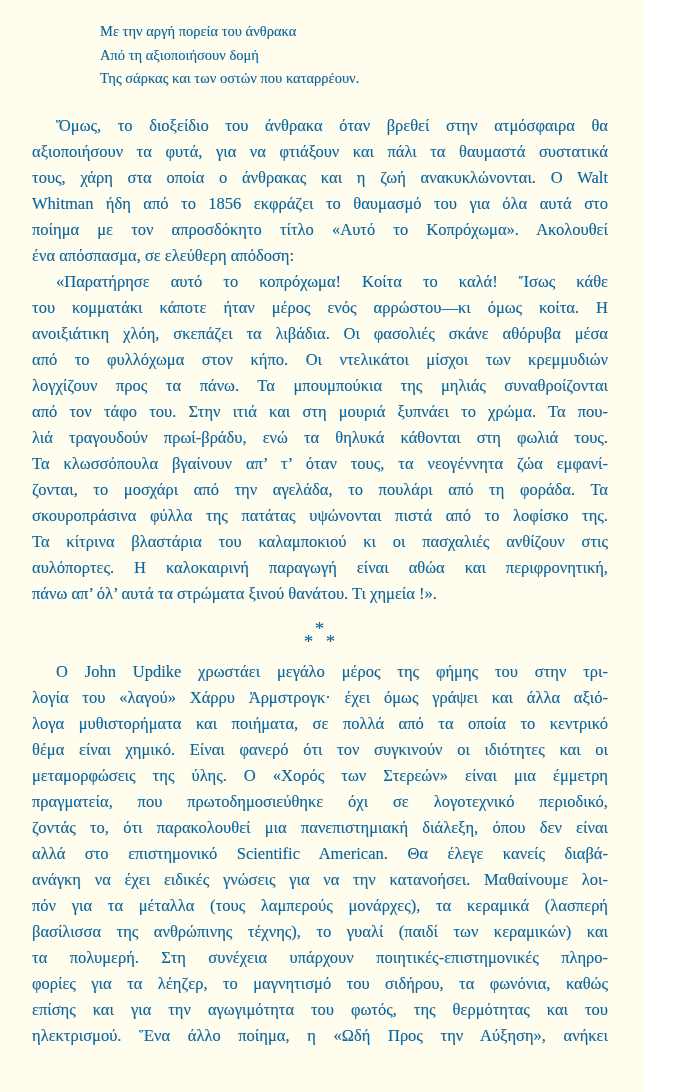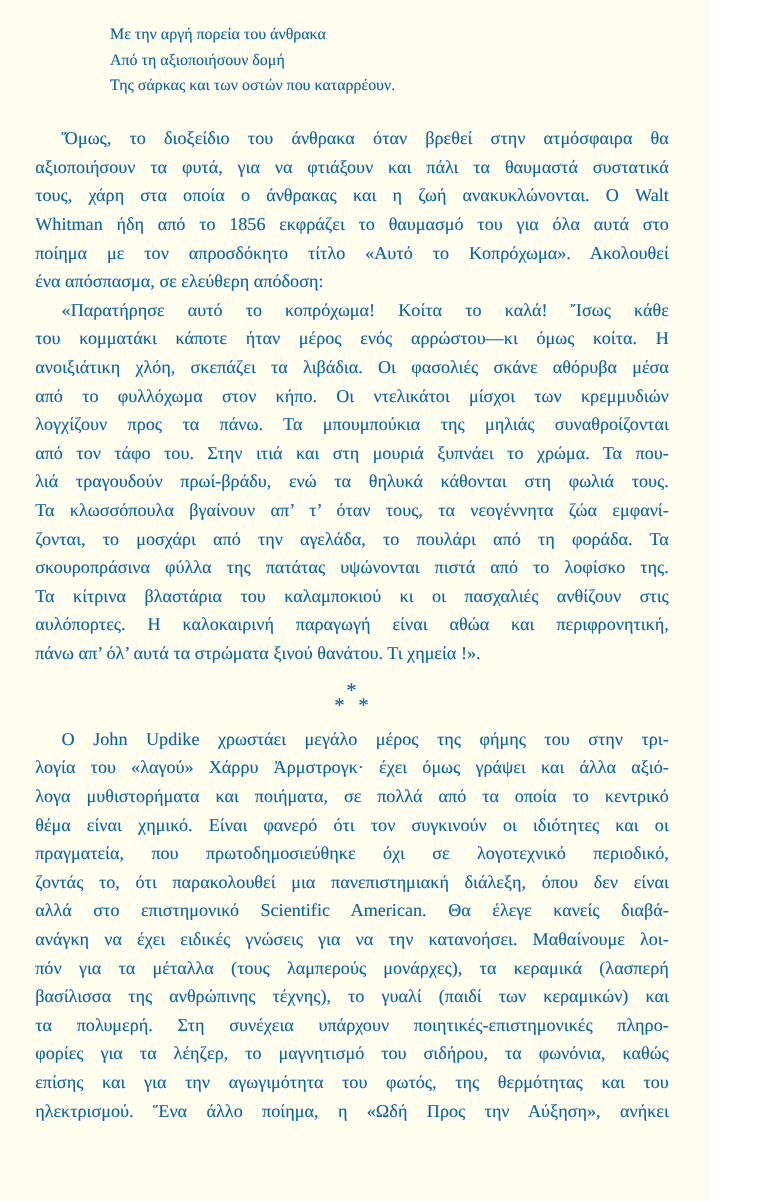--- a/index.html
+++ b/index.html
@@ -81,20 +81,21 @@
   <div class="asterism">
     <span class="row">*</span>
     <span class="row">*&nbsp;&nbsp;*</span>
   </div>
 
   <div class="para">
     <div class="line first">Ο John Updike χρωστάει μεγάλο μέρος της φήμης του στην τρι-</div>
     <div class="line">λογία του «λαγού» Χάρρυ Ἀρμστρογκ· έχει όμως γράψει και άλλα αξιό-</div>
     <div class="line">λογα μυθιστορήματα και ποιήματα, σε πολλά από τα οποία το κεντρικό</div>
     <div class="line">θέμα είναι χημικό. Είναι φανερό ότι τον συγκινούν οι ιδιότητες και οι</div>
+    <div class="line">μεταμορφώσεις της ύλης. Ο «Χορός των Στερεών» είναι μια έμμετρη</div>
     <div class="line">πραγματεία, που πρωτοδημοσιεύθηκε όχι σε λογοτεχνικό περιοδικό,</div>
     <div class="line">ζοντάς το, ότι παρακολουθεί μια πανεπιστημιακή διάλεξη, όπου δεν είναι</div>
     <div class="line">αλλά στο επιστημονικό Scientific American. Θα έλεγε κανείς διαβά-</div>
     <div class="line">ανάγκη να έχει ειδικές γνώσεις για να την κατανοήσει. Μαθαίνουμε λοι-</div>
     <div class="line">πόν για τα μέταλλα (τους λαμπερούς μονάρχες), τα κεραμικά (λασπερή</div>
     <div class="line">βασίλισσα της ανθρώπινης τέχνης), το γυαλί (παιδί των κεραμικών) και</div>
     <div class="line">τα πολυμερή. Στη συνέχεια υπάρχουν ποιητικές-επιστημονικές πληρο-</div>
     <div class="line">φορίες για τα λέηζερ, το μαγνητισμό του σιδήρου, τα φωνόνια, καθώς</div>
     <div class="line">επίσης και για την αγωγιμότητα του φωτός, της θερμότητας και του</div>
     <div class="line">ηλεκτρισμού. Ἕνα άλλο ποίημα, η «Ωδή Προς την Αύξηση», ανήκει</div>

